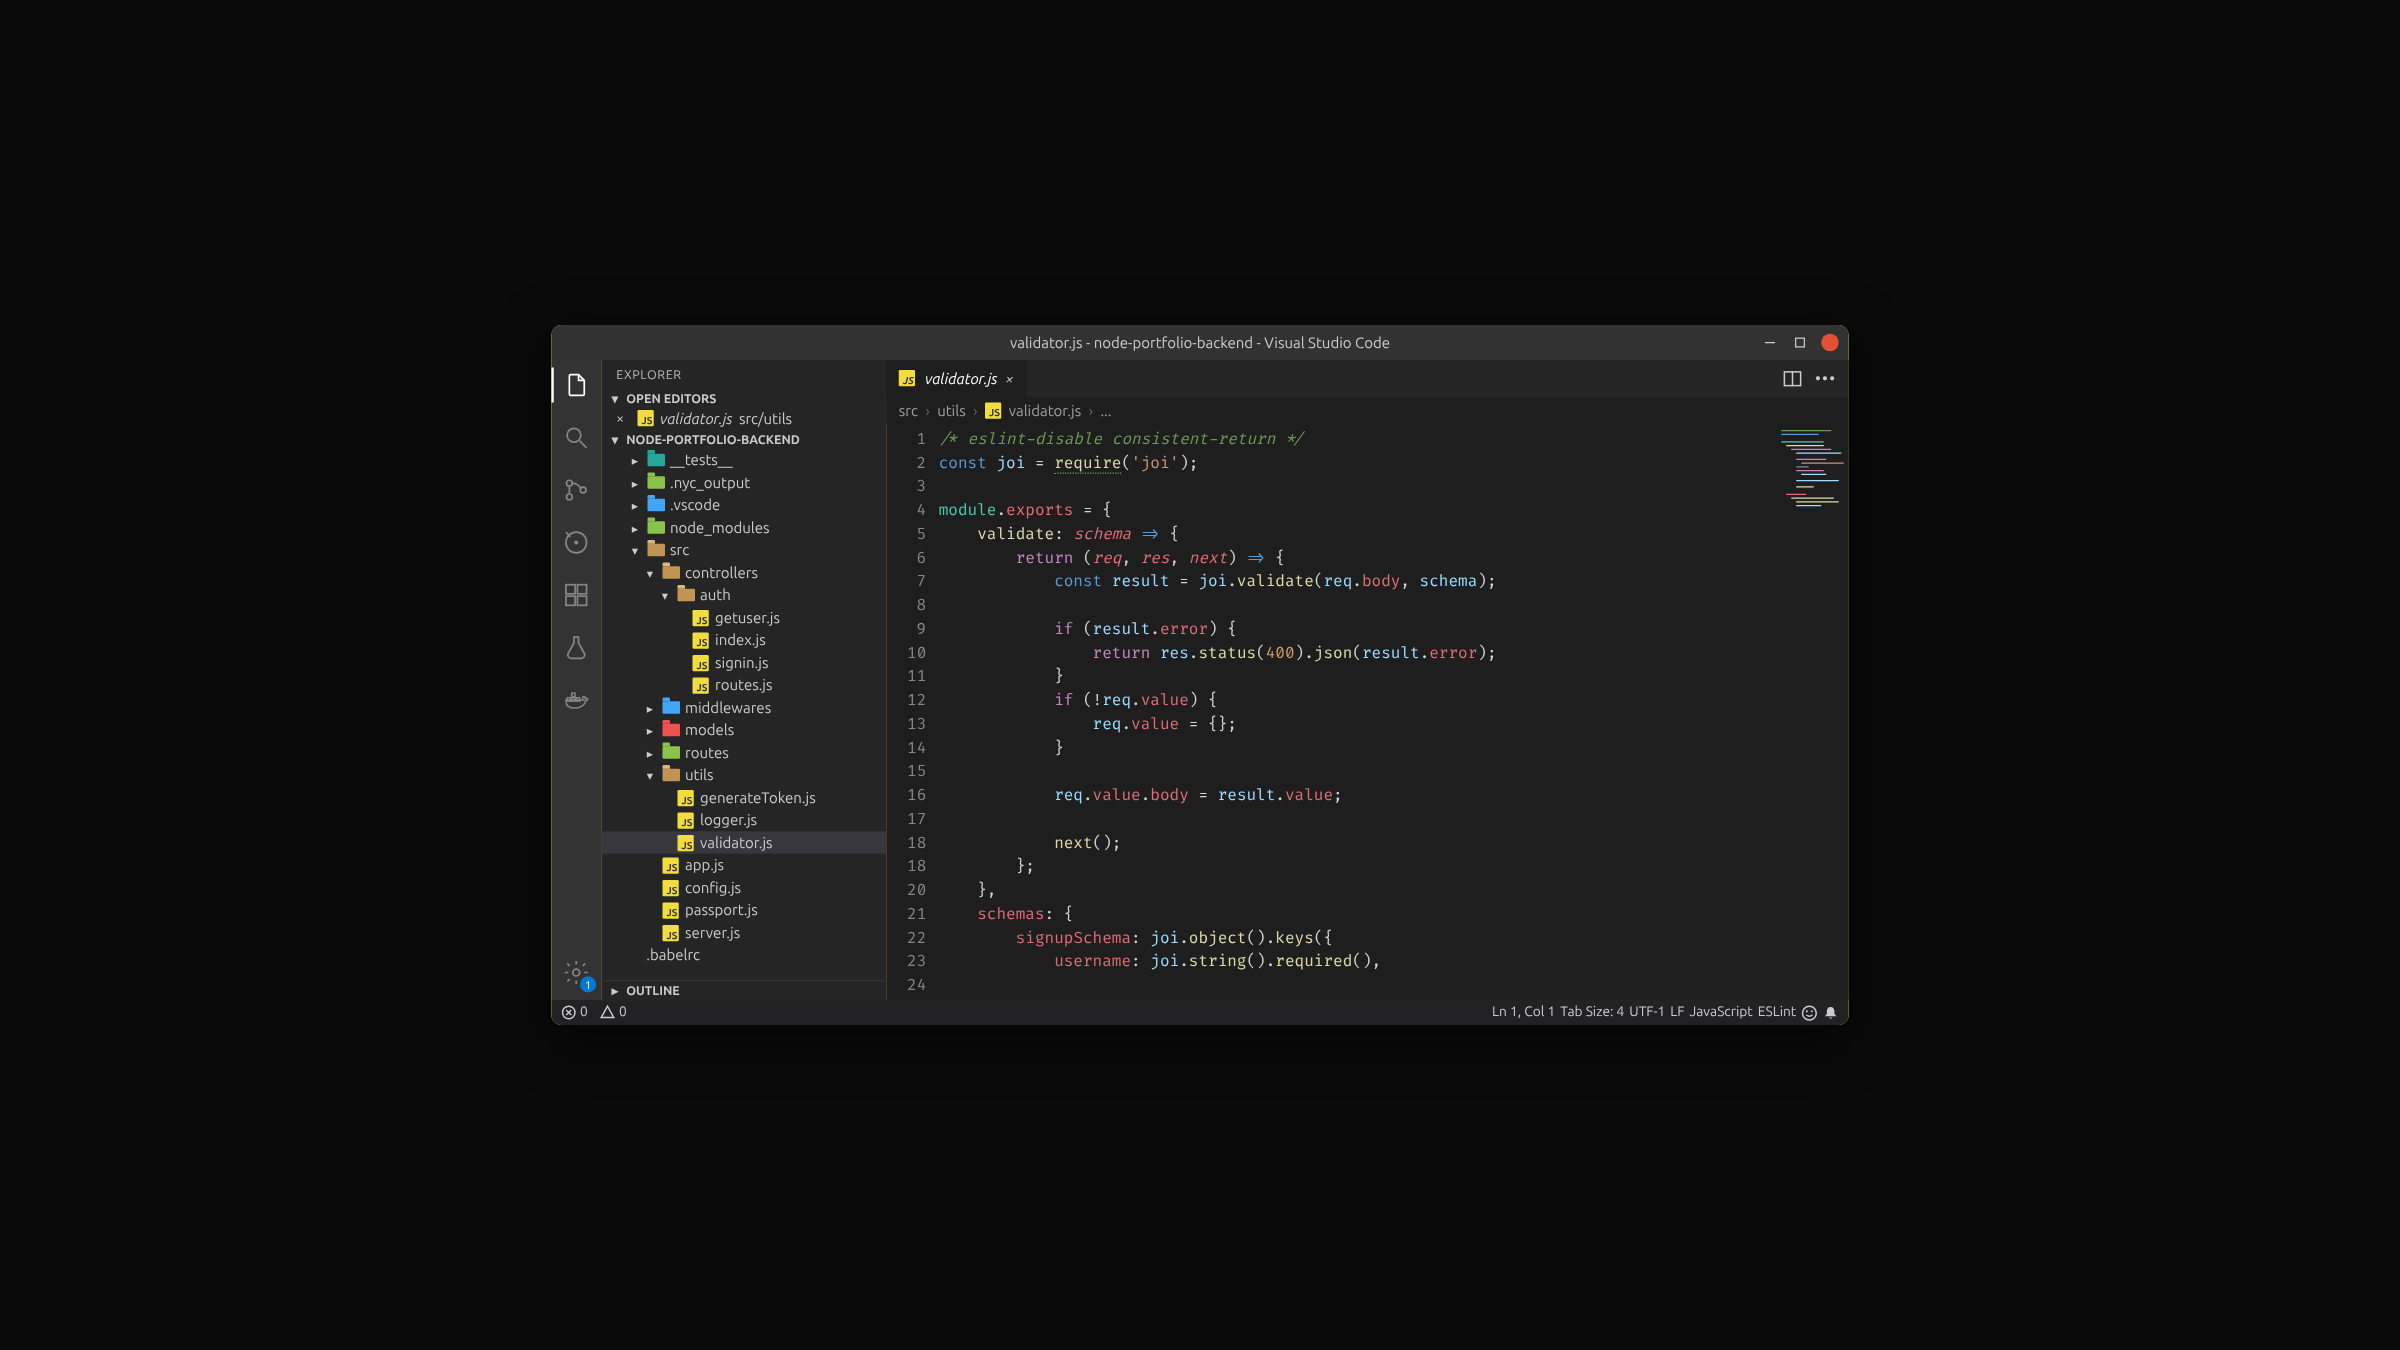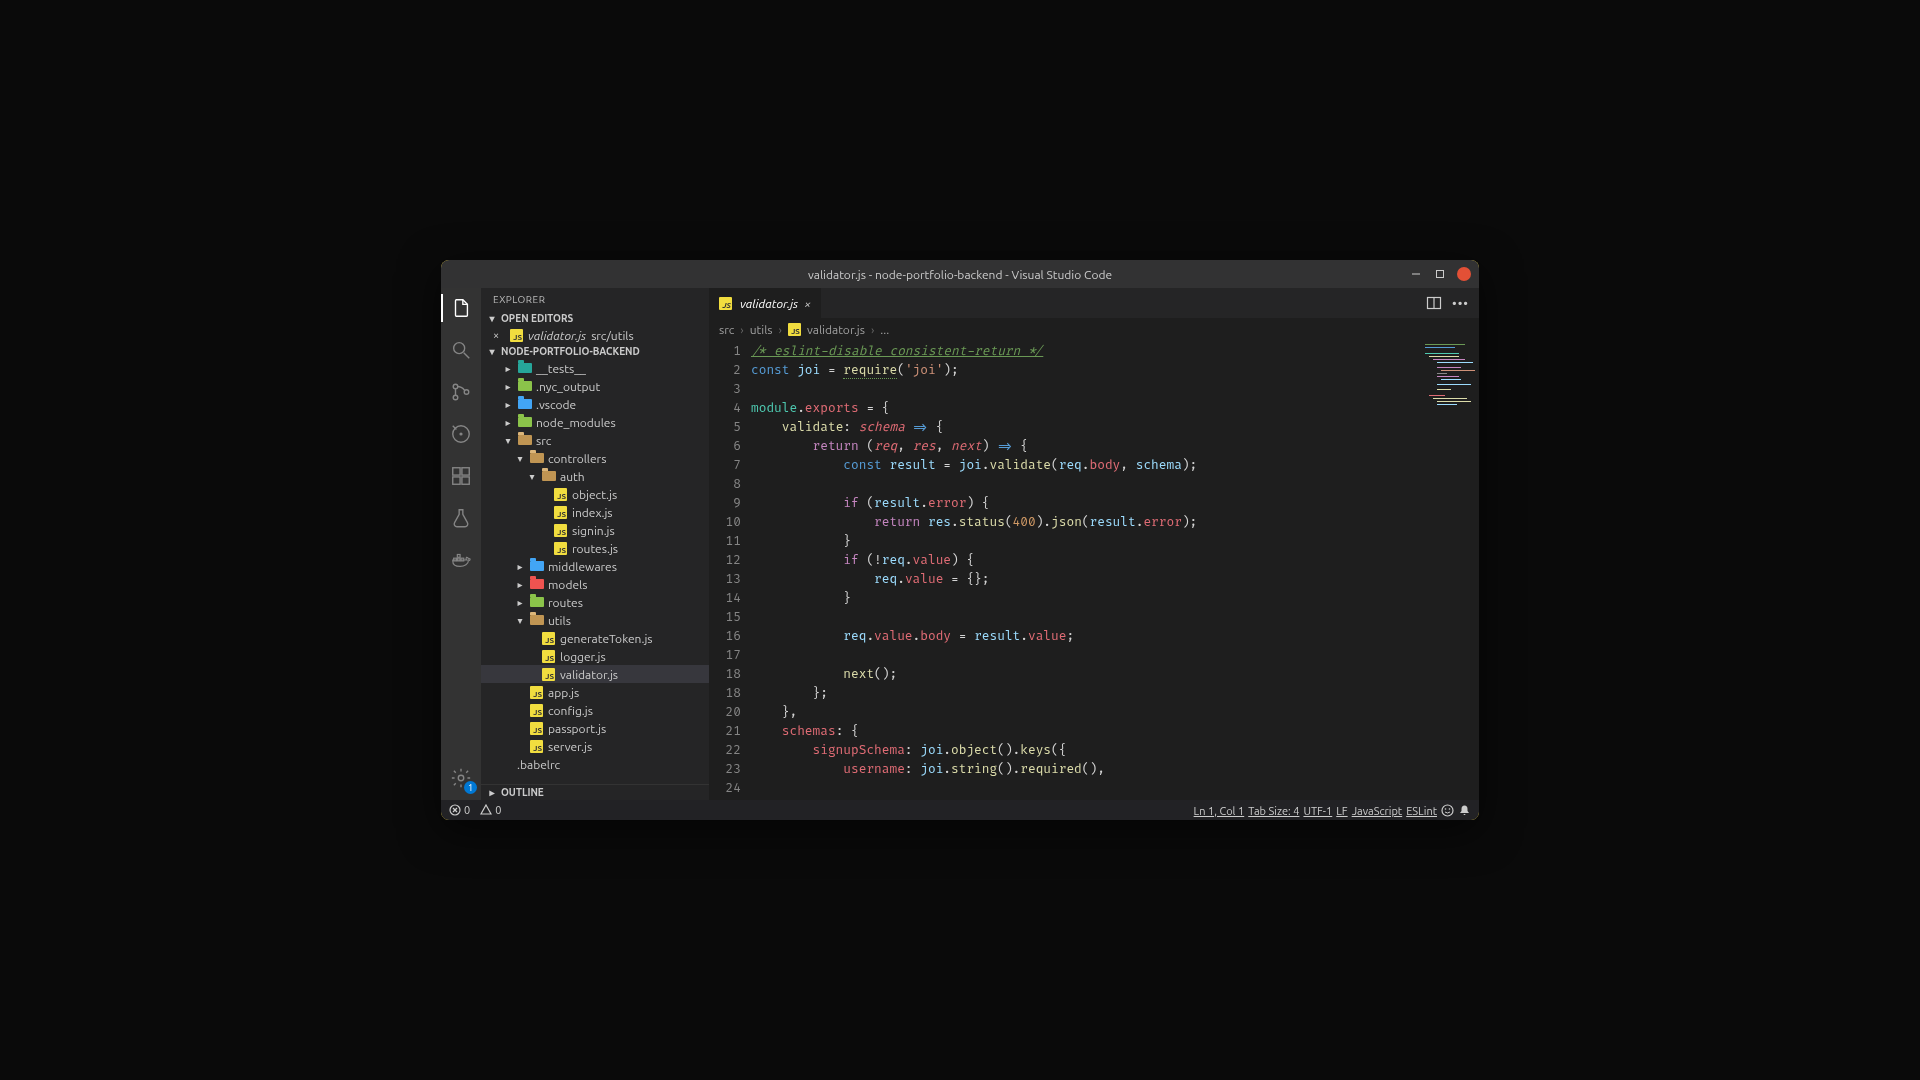--- a/index.html
+++ b/index.html
@@ -90,36 +90,36 @@
 .tab .close { color:#ccc; font-size:12px; }
 .tabs .right-icons { margin-left:auto; display:flex; align-items:center; gap:10px; padding-right:10px; color:#ccc; }
 .breadcrumbs { height:22px; display:flex; align-items:center; gap:6px; padding:0 10px; font-size:12px; color:#a0a0a0; background:#1e1e1e; }
 .breadcrumbs .sep { color:#666; }
 .code-area { flex:1; display:flex; min-height:0; position:relative; }
 .gutter { width:42px; text-align:right; padding-right:10px; color:#858585; font-family: "Fira Code","Consolas",monospace; font-size:12.5px; line-height:19px; padding-top:2px; }
 .code { flex:1; font-family:"Fira Code","Consolas",monospace; font-size:12.5px; line-height:19px; padding-top:2px; white-space:pre; color:#d4d4d4; overflow:hidden; }
 .minimap { width:60px; background:#1e1e1e; position:relative; }
 .mm-line { position:absolute; height:1px; }
 .statusbar { height:20px; background:#222225; display:flex; align-items:center; font-size:11px; color:#ccc; padding:0 8px; gap:10px; }
-.statusbar .right { margin-left:auto; display:flex; gap:4px; align-items:flex-end;text-decoration:underline; }
+.statusbar .right { margin-left:auto; display:flex; gap:4px; align-items:flex-start; }
 .statusbar .item { display:flex; align-items:center; gap:3px; }
 
 
 .folder { width:14px; height:10px; background:#dcb67a; border-radius:1px; position:relative; display:inline-block; }
 .folder::before { content:""; position:absolute; top:-3px; left:0; width:6px; height:3px; background:#dcb67a; border-radius:1px 1px 0 0; }
 .folder.open { background:#c09553; }
 .folder.teal { background:#26a69a; } .folder.teal::before{background:#26a69a;}
 .folder.blue { background:#42a5f5; } .folder.blue::before{background:#42a5f5;}
 .folder.green { background:#8bc34a; } .folder.green::before{background:#8bc34a;}
 .folder.red { background:#ef5350; } .folder.red::before{background:#ef5350;}
 
 .jsicon { width:13px; height:13px; background:#f1dd3f; color:#333; font-size:8px; font-weight:bold; display:inline-flex; align-items:flex-end; justify-content:flex-end; padding:0 1px 0 0; border-radius:1px; }
 
 
-.c-comment { color:#6a9955; font-style:italic;text-decoration:underline; }
+.c-comment { color:#6a9955; font-style:italic; }
 .c-kw { color:#569cd6; }
 .c-kw2 { color:#c586c0; }
 .c-var { color:#9cdcfe; }
 .c-fn { color:#dcdcaa; }
 .c-str { color:#ce9178; }
 .c-param { color:#e06c75; font-style:italic; }
 .c-prop { color:#e06c75; }
 .c-obj { color:#4ec9b0; }
 .c-punc { color:#d4d4d4; }
 .c-const { color:#d19a66; }
@@ -285,21 +285,21 @@
               <span class="folder open"></span>
             </span>
             <span class="label">auth</span>
           </div>
           <div class="tree-row">
             <span class="indent" style="width: 54px;"></span>
             <span class="twist"></span>
             <span class="ficon">
               <span class="jsicon">JS</span>
             </span>
-            <span class="label">object.js</span>
+            <span class="label">getuser.js</span>
           </div>
           <div class="tree-row">
             <span class="indent" style="width: 54px;"></span>
             <span class="twist"></span>
             <span class="ficon">
               <span class="jsicon">JS</span>
             </span>
             <span class="label">index.js</span>
           </div>
           <div class="tree-row">

